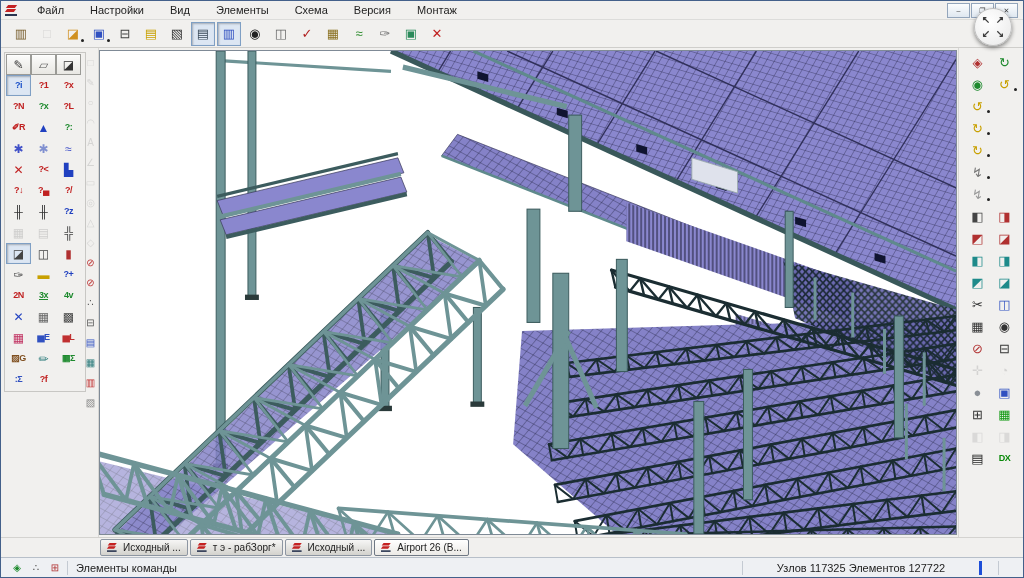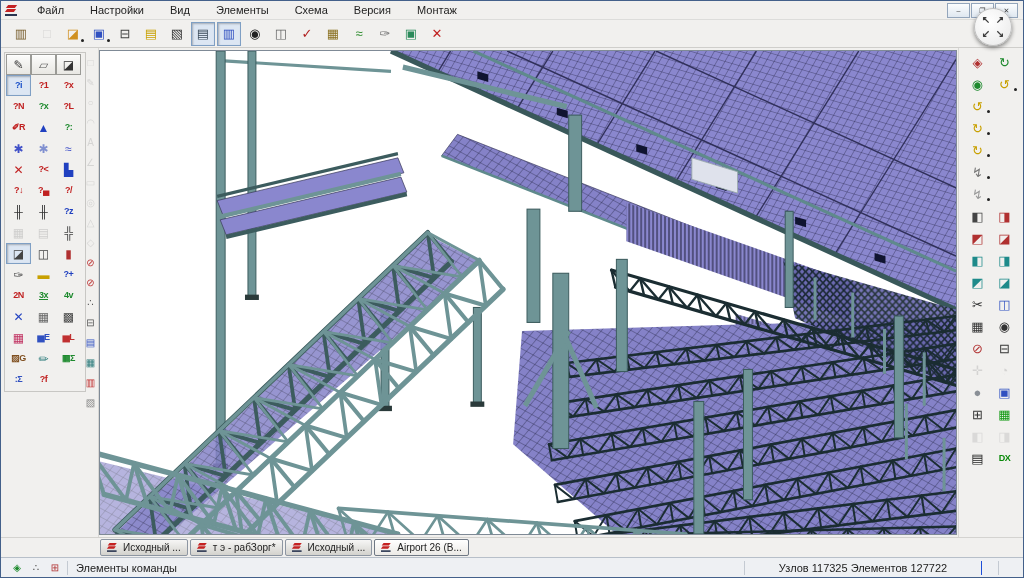--- a/index.html
+++ b/index.html
@@ -77,21 +77,21 @@
     border:1px solid #8d96a2;background:linear-gradient(#f6f6f5,#d3d2cd);border-radius:2px;white-space:nowrap;}
   .dtab.active{background:linear-gradient(#ffffff,#eceae6);border-color:#6f7884;}
   .dtab .scadlogo{transform:scale(.8);transform-origin:left center;}
   
   .statusbar{height:19px;flex:0 0 19px;background:#eef0f3;border-top:1px solid #b7bfc9;display:flex;
     align-items:center;font-size:11px;color:#222;padding:0 4px;}
   .sicons{display:flex;gap:3px;align-items:center;padding:0 4px;border-right:1px solid #c4cad2;height:14px;}
   .sicons .icon-btn{width:14px;height:14px;}
   .sicons .glyph{font-size:10px;}
   .smsg{padding:0 8px;}
-  .scell{margin-left:auto;width:236px;text-align:center;border-left:1px solid #c4cad2;border-right:1px solid #1d4ed8;height:14px;line-height:14px;}
+  .scell{margin-left:auto;width:236px;text-align:center;border-left:1px solid #c4cad2;border-right:3px solid #1d4ed8;height:14px;line-height:14px;}
   .scell2{width:16px;height:14px;border-right:1px solid #c4cad2;}
   .scell3{width:20px;height:14px;}
 </style>
 </head>
 <body>
 
 <div class="window">
 
 
   <div class="menubar">

